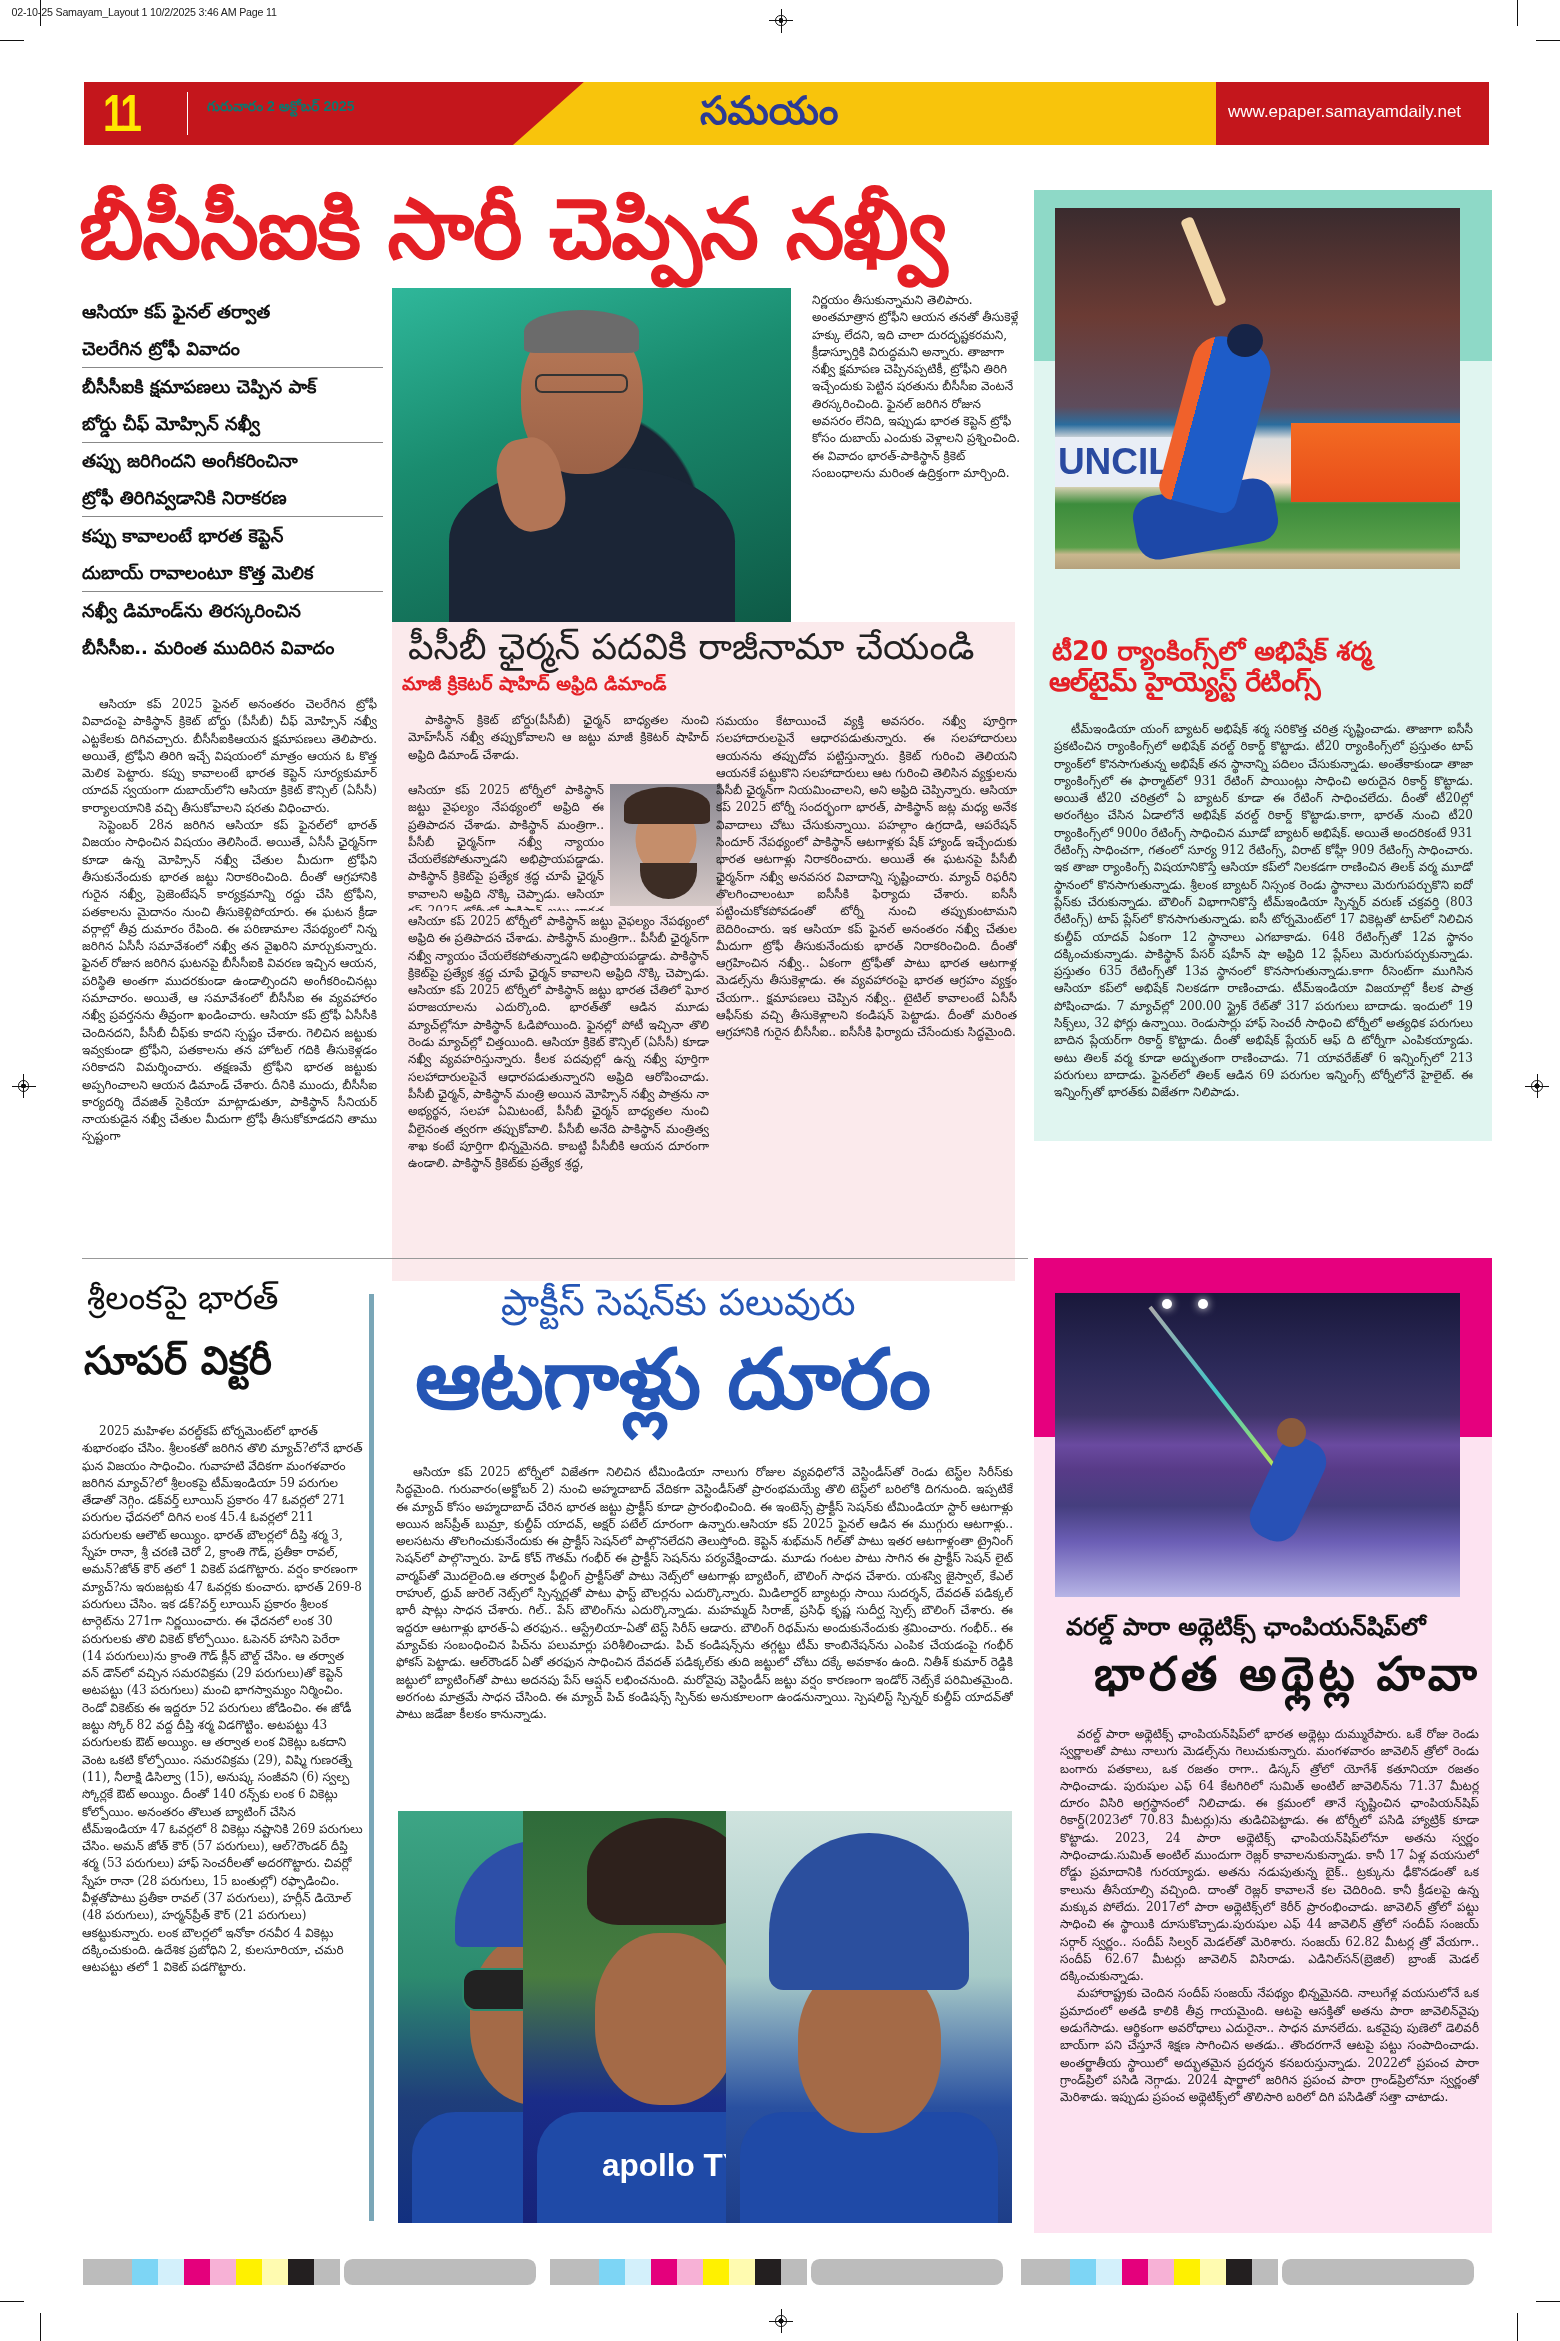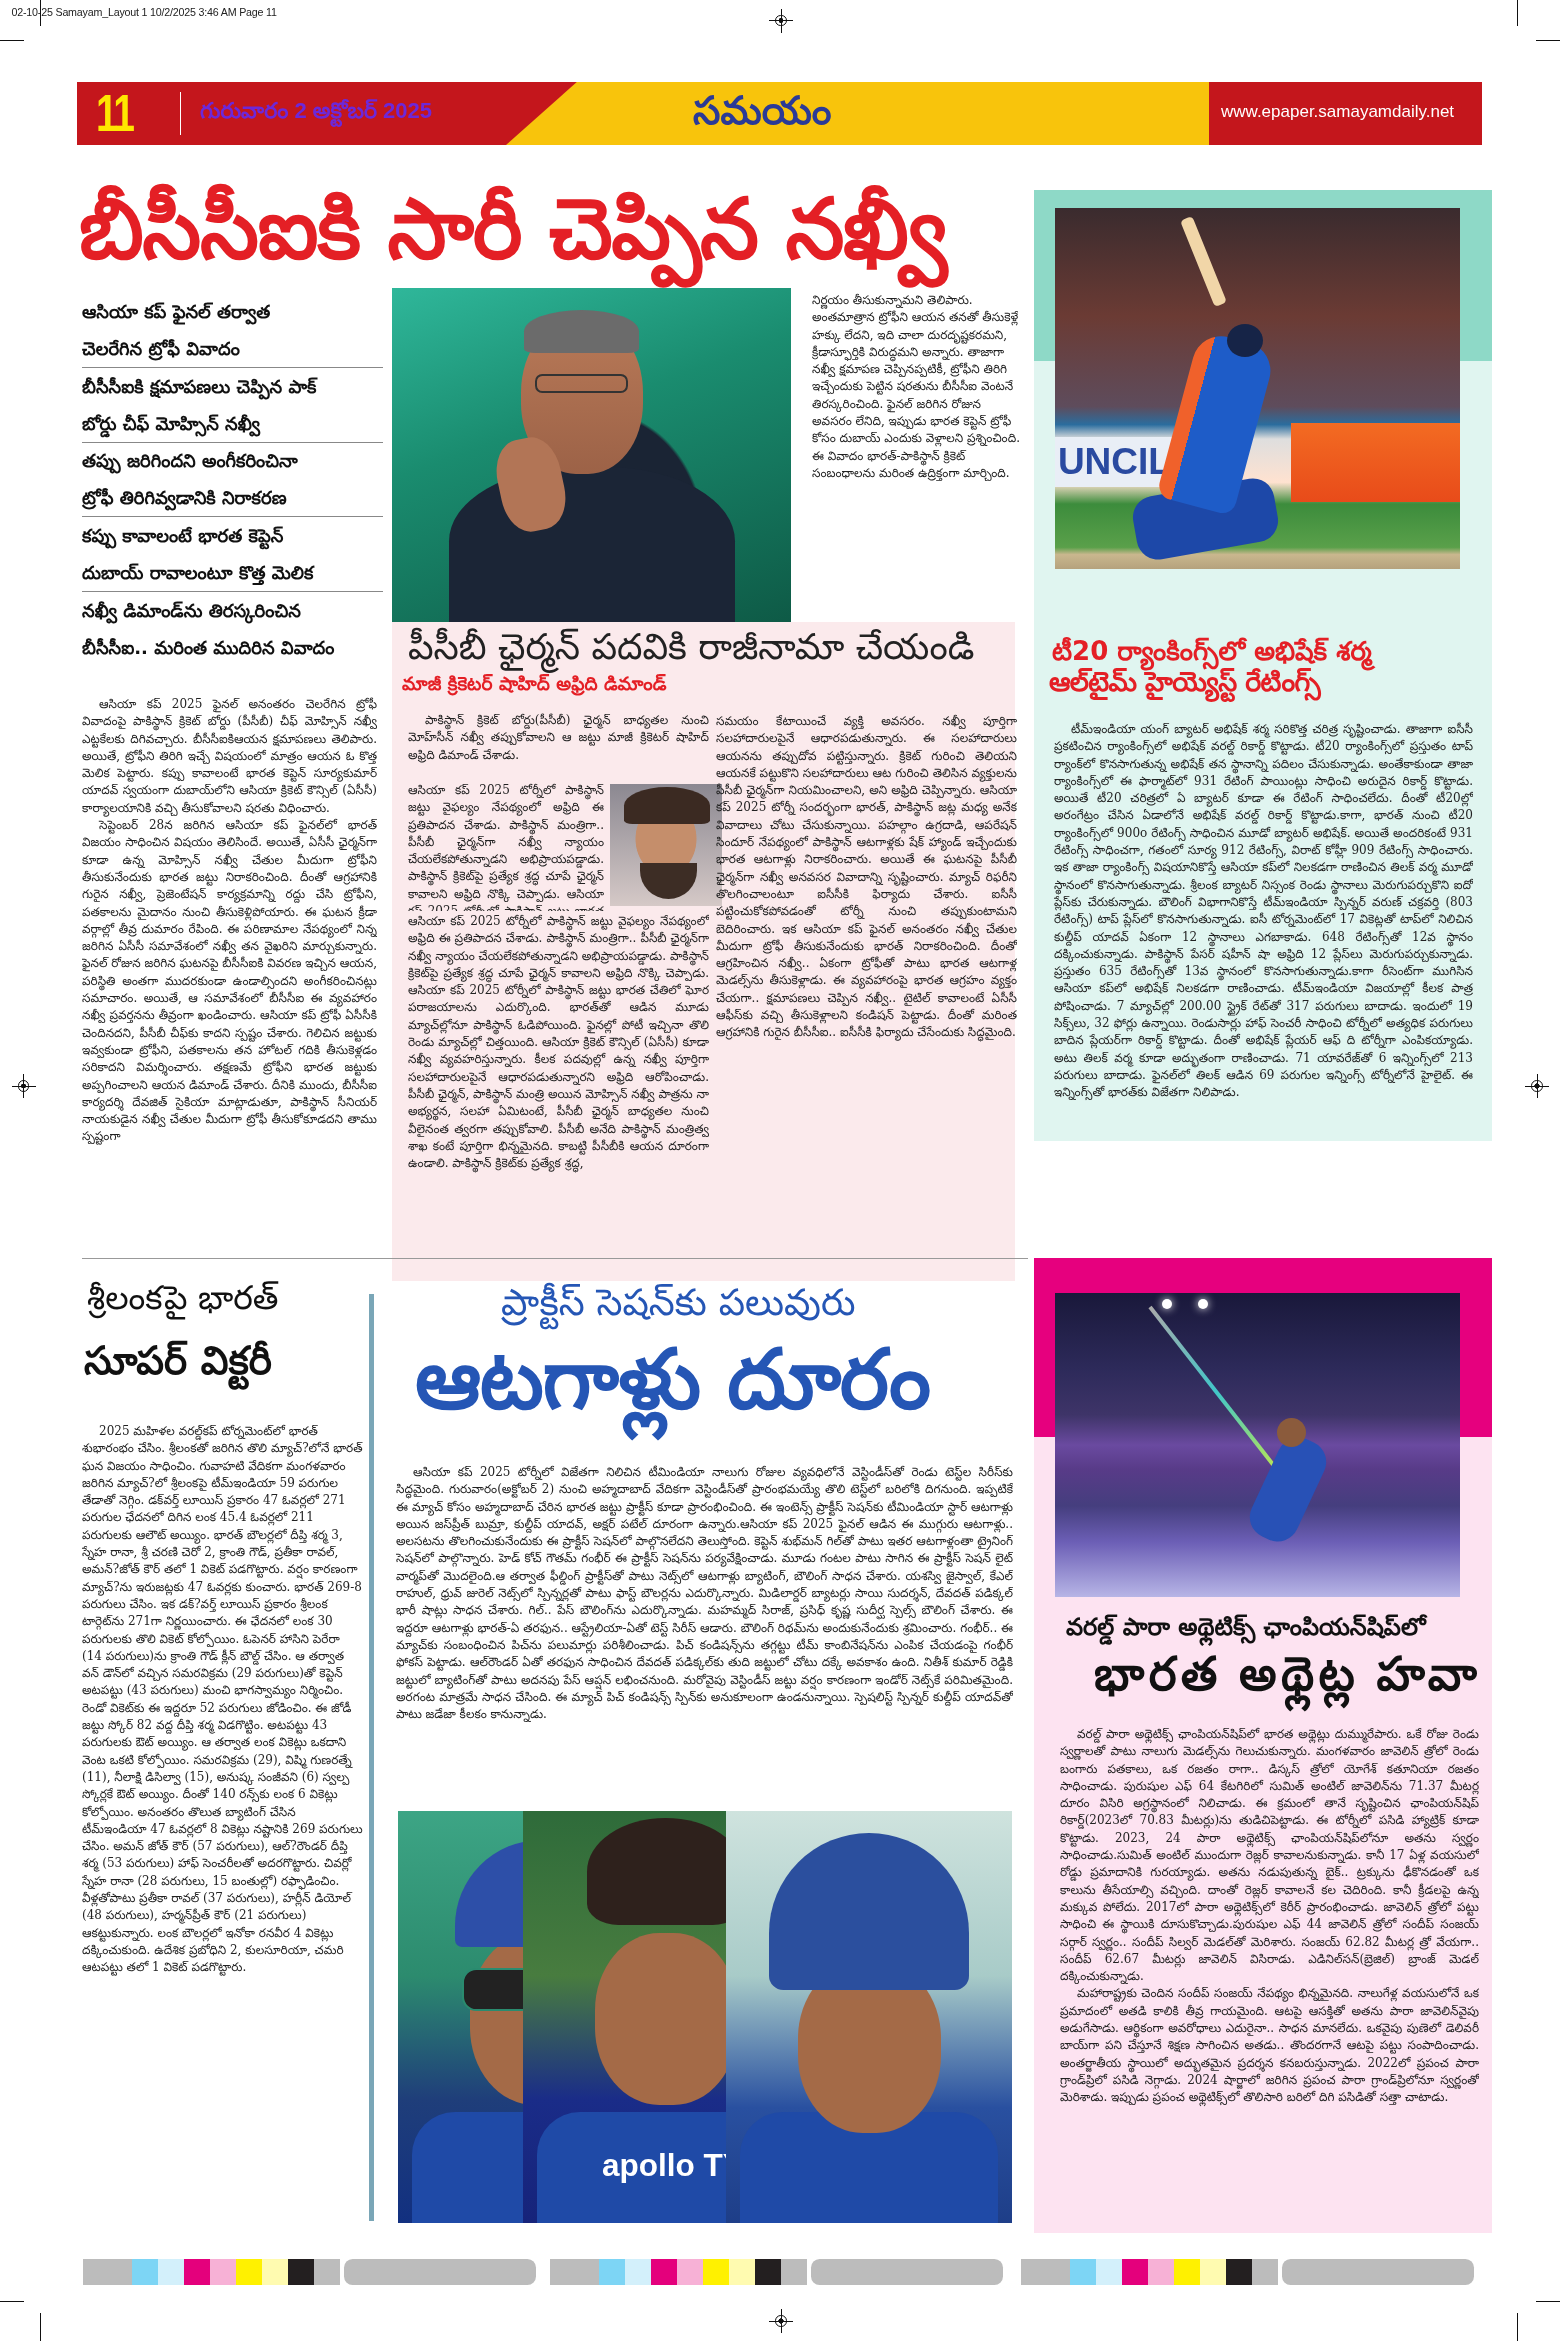--- a/index.html
+++ b/index.html
@@ -11,27 +11,27 @@
   
   .slug { left: 11.5px; top: 5.7px; font-family: "Liberation Sans Narrow", "Liberation Sans", sans-serif; font-size: 10.7px; color: #222; letter-spacing: -0.2px; }
   .regmark { width: 24px; height: 24px; }
   .regmark:before { content: ""; position: absolute; left: 11.5px; top: 0; width: 1.4px; height: 24px; background: #111; }
   .regmark:after { content: ""; position: absolute; left: 0; top: 11.5px; width: 24px; height: 1.4px; background: #111; }
   .regmark span { position: absolute; left: 6.4px; top: 6.4px; width: 11.5px; height: 11.5px; border-radius: 50%; border: 1.4px solid #111; background: radial-gradient(circle, #111 35%, transparent 40%); }
   .vline { width: 0.7px; background: #111; }
   .hmark { height: 1.4px; width: 24px; background: #111; }
 
   
-  .masthead { left: 77px; top: 82px; width: 1405px; height: 67px; }
+  .masthead { left: 84px; top: 82px; width: 1405px; height: 67px; }
   .mh-red-left { position: absolute; left: 0; top: 0; width: 501px; height: 63px; background: #c4161c; clip-path: polygon(0 0, 100% 0, 95% 100%, 0 100%); }
   .mh-yellow { position: absolute; left: 429px; top: 0; width: 787px; height: 63px; background: #f8c40c; clip-path: polygon(9% 0, 100% 0, 100% 100%, 0 100%); }
   .mh-red-right { position: absolute; left: 1132px; top: 0; width: 273px; height: 63px; background: #c4161c; }
   .mh-page { position: absolute; left: 18.6px; top: 4.3px; font-family: "Liberation Sans", sans-serif; font-weight: bold; font-size: 52px; line-height: 54px; color: #ffe600; letter-spacing: -2.9px; transform: scaleX(0.75); transform-origin: left; }
   .mh-sep { position: absolute; left: 103px; top: 10px; width: 1.4px; height: 43px; background: #fff; }
-  .mh-date { position: absolute; left: 123px; top: 15.7px; font-family: "Liberation Sans", sans-serif; font-weight: bold; font-size: 22px; color: #6d28d9; white-space: nowrap; }
+  .mh-date { position: absolute; left: 123px; top: 15.7px; font-family: "Liberation Sans", sans-serif; font-weight: bold; font-size: 14px; color: #0f766e; white-space: nowrap; }
   .mh-logo { position: absolute; left: 616px; top: 5.7px; font-family: "DejaVu Sans", sans-serif; font-weight: bold; font-size: 39px; color: #2b3a96; }
   .mh-url { position: absolute; left: 1144px; top: 20px; font-family: "Liberation Sans", sans-serif; font-size: 17px; color: #fff; white-space: nowrap; }
 
   
   .hl-main { left: 79px; top: 179px; width: 959px; font-family: "DejaVu Sans", sans-serif; font-weight: bold; font-size: 84px; line-height: 100px; color: #e41f25; white-space: nowrap; letter-spacing: -1.4px; }
   .deck { left: 82px; top: 293px; width: 301px; }
   .deck-line { font-family: "DejaVu Sans", sans-serif; font-weight: bold; font-size: 18px; line-height: 37px; color: #111; white-space: nowrap; }
   .deck-rule { height: 0.7px; background: #888; margin: 0 0 0 0; }
 
   .body-text { font-family: "DejaVu Serif", serif; font-size: 12px; line-height: 17.3px; color: #222; text-align: justify; }

